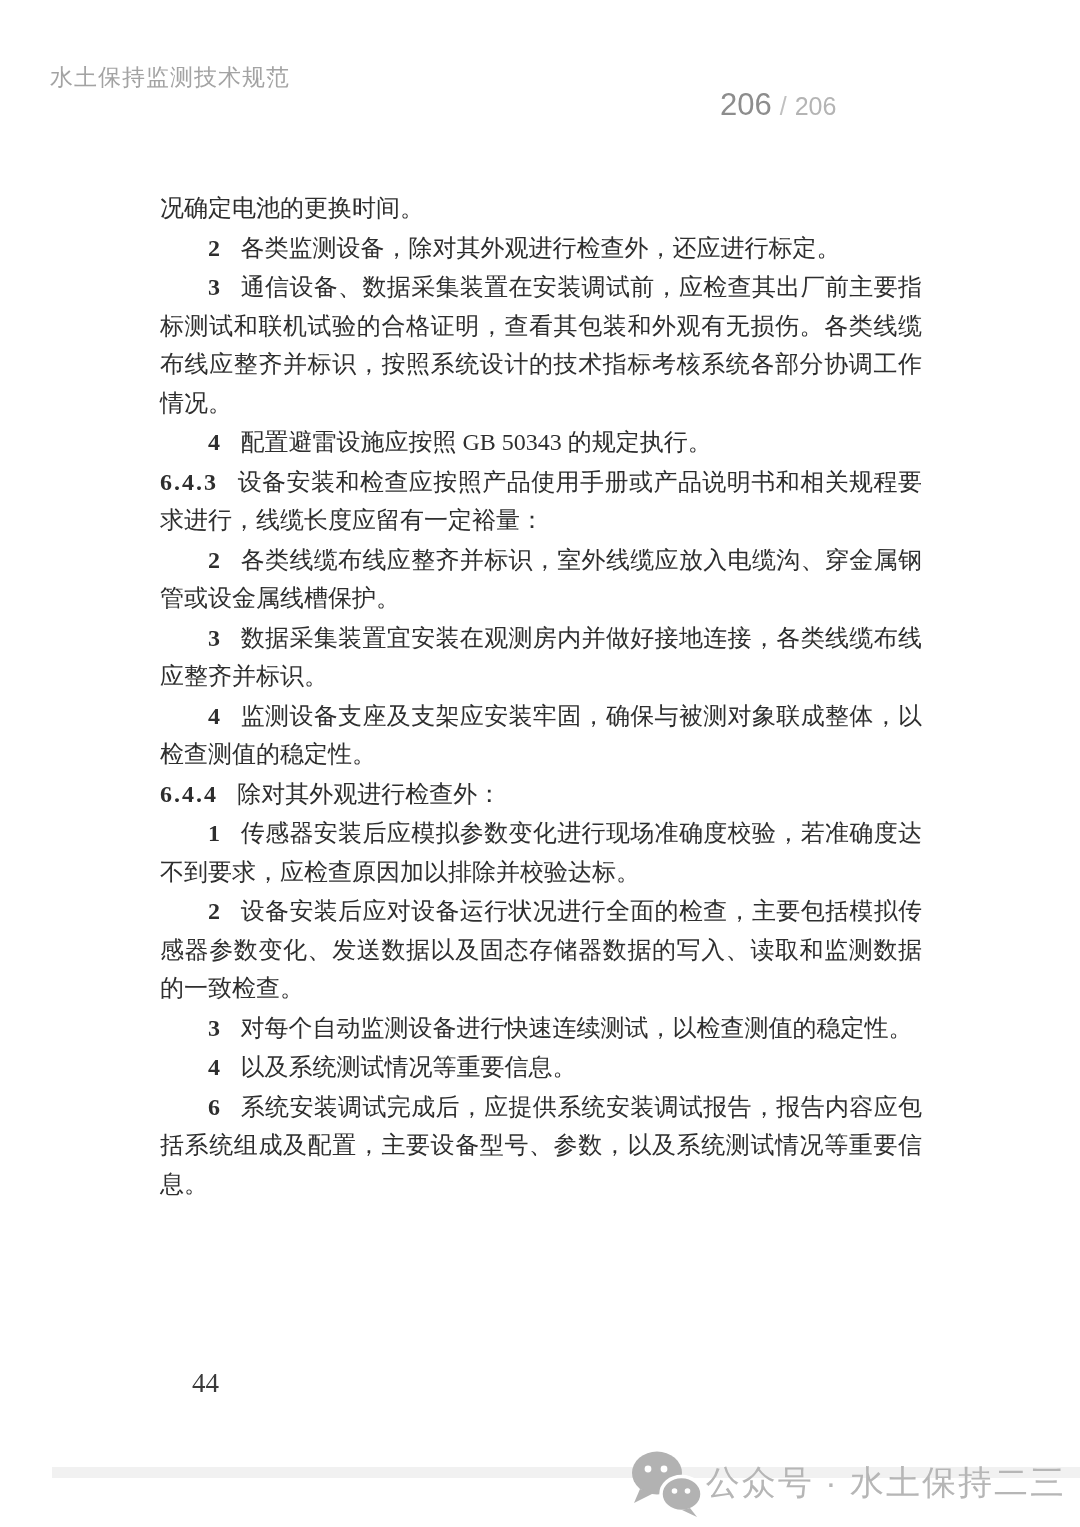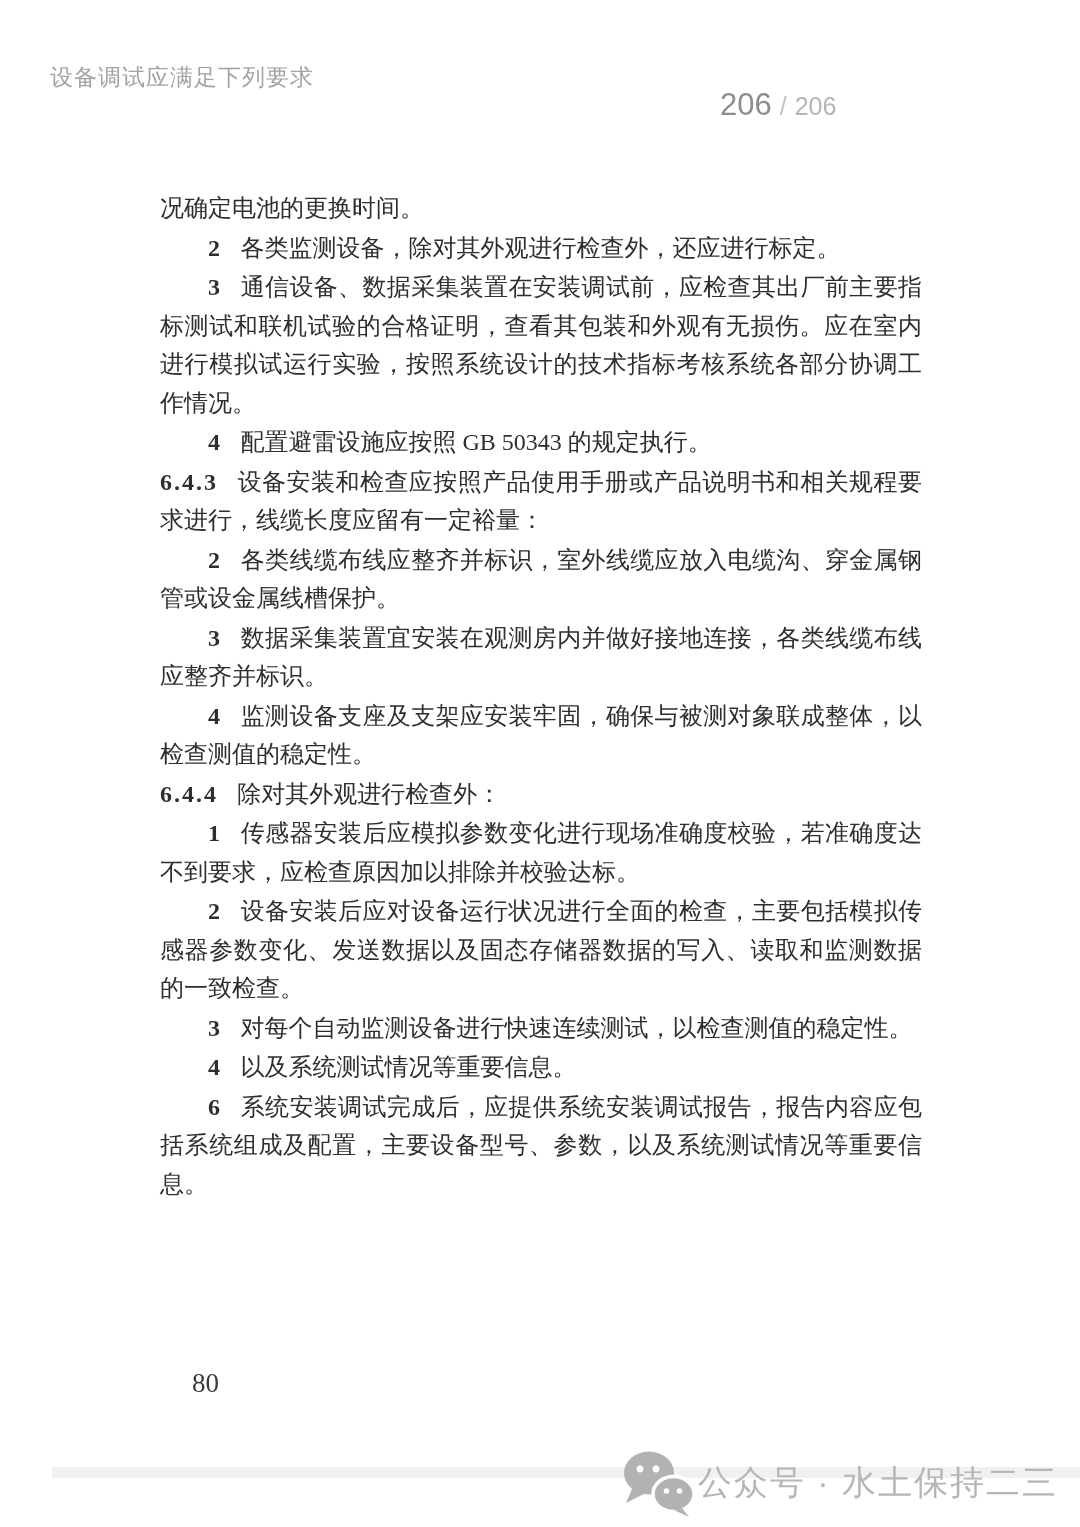--- a/index.html
+++ b/index.html
@@ -47,45 +47,45 @@
     font-family:"Liberation Serif","DejaVu Serif",serif;
     font-size:27px; color:#3a3a3a;
   }
 
   
   .page-divider {
     position:absolute; left:52px; right:0; top:1467px; height:11px;
     background:#f1f1f1;
   }
   .watermark {
-    position:absolute; right:22px; top:1448px;
+    position:absolute; right:14px; top:1448px;
     display:flex; align-items:center; gap:2px;
   }
   .watermark .wm-text {
     font-size:34px; color:#b6b6b6; letter-spacing:2px; white-space:nowrap;
   }
   .wm-icon { width:74px; height:70px; display:block; }
 </style>
 </head>
 <body>
 
 <div class="viewer">
 
-  <div class="doc-title">设备调试应满足下列要求</div>
+  <div class="doc-title">水土保持监测技术规范</div>
   <div class="page-indicator">
     <span class="cur">206</span><span class="sep">/</span><span class="tot">206</span>
   </div>
 
   <div class="doc-body">
 
     <p class="para"><span>况确定电池的更换时间。</span></p>
 
     <p class="para item"><b class="num">2</b><span>各类监测设备，除对其外观进行检查外，还应进行标定。</span></p>
 
-    <p class="para item"><b class="num">3</b><span>通信设备、数据采集装置在安装调试前，应检查其出厂前主要指标测试和联机试验的合格证明，查看其包装和外观有无损伤。应在室内进行模拟试运行实验，按照系统设计的技术指标考核系统各部分协调工作情况。</span></p>
+    <p class="para item"><b class="num">3</b><span>通信设备、数据采集装置在安装调试前，应检查其出厂前主要指标测试和联机试验的合格证明，查看其包装和外观有无损伤。各类线缆布线应整齐并标识，按照系统设计的技术指标考核系统各部分协调工作情况。</span></p>
 
     <p class="para item"><b class="num">4</b><span>配置避雷设施应按照 GB 50343 的规定执行。</span></p>
 
     <p class="para clause"><b class="num">6.4.3</b><span>设备安装和检查应按照产品使用手册或产品说明书和相关规程要求进行，线缆长度应留有一定裕量：</span></p>
 
 
     <p class="para item"><b class="num">2</b><span>各类线缆布线应整齐并标识，室外线缆应放入电缆沟、穿金属钢管或设金属线槽保护。</span></p>
 
     <p class="para item"><b class="num">3</b><span>数据采集装置宜安装在观测房内并做好接地连接，各类线缆布线应整齐并标识。</span></p>
 
@@ -99,21 +99,21 @@
 
     <p class="para item"><b class="num">3</b><span>对每个自动监测设备进行快速连续测试，以检查测值的稳定性。</span></p>
 
     <p class="para item"><b class="num">4</b><span>以及系统测试情况等重要信息。</span></p>
 
 
     <p class="para item"><b class="num">6</b><span>系统安装调试完成后，应提供系统安装调试报告，报告内容应包括系统组成及配置，主要设备型号、参数，以及系统测试情况等重要信息。</span></p>
 
   </div>
 
-  <div class="page-number">80</div>
+  <div class="page-number">44</div>
 
   <div class="page-divider"></div>
 
   <div class="watermark">
     <svg class="wm-icon" viewBox="0 0 74 70" xmlns="http://www.w3.org/2000/svg">
 
       <ellipse cx="27" cy="25" rx="25" ry="21.5" fill="#b2b2b2"></ellipse>
       <polygon points="10,41 4,55 24,45" fill="#b2b2b2"></polygon>
       <circle cx="18" cy="21" r="3.4" fill="#ffffff"></circle>
       <circle cx="34" cy="21" r="3.4" fill="#ffffff"></circle>

